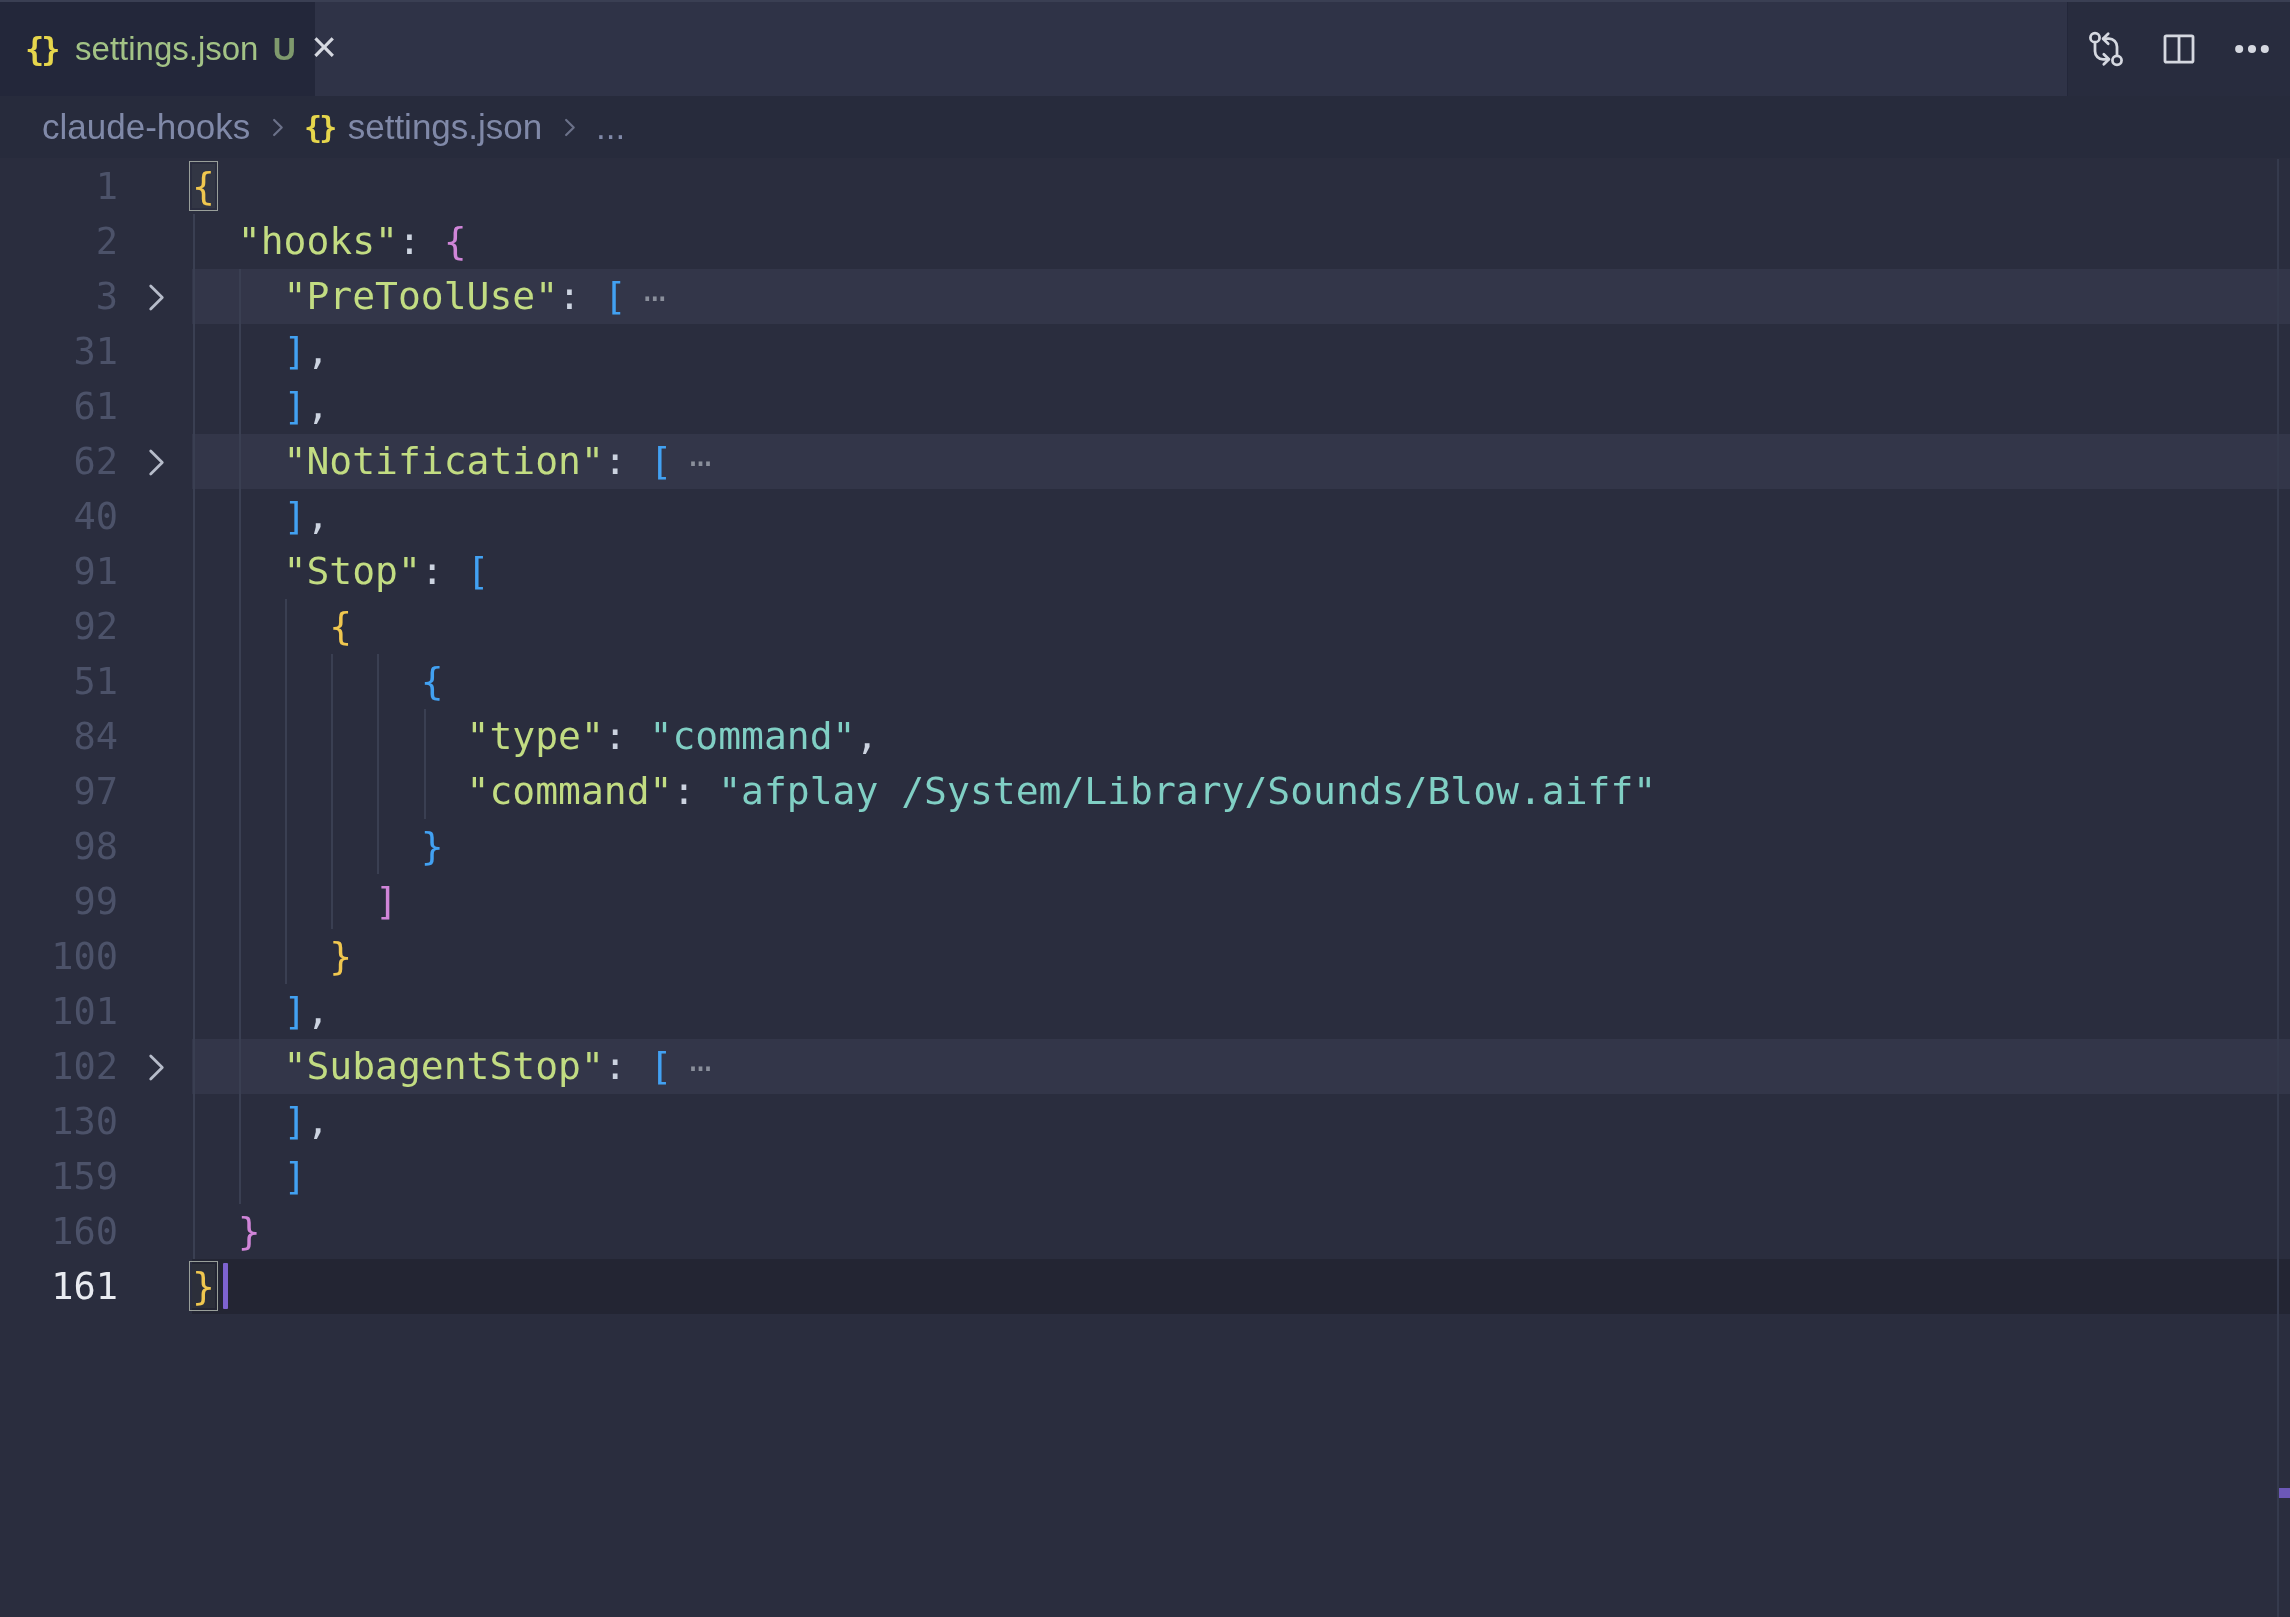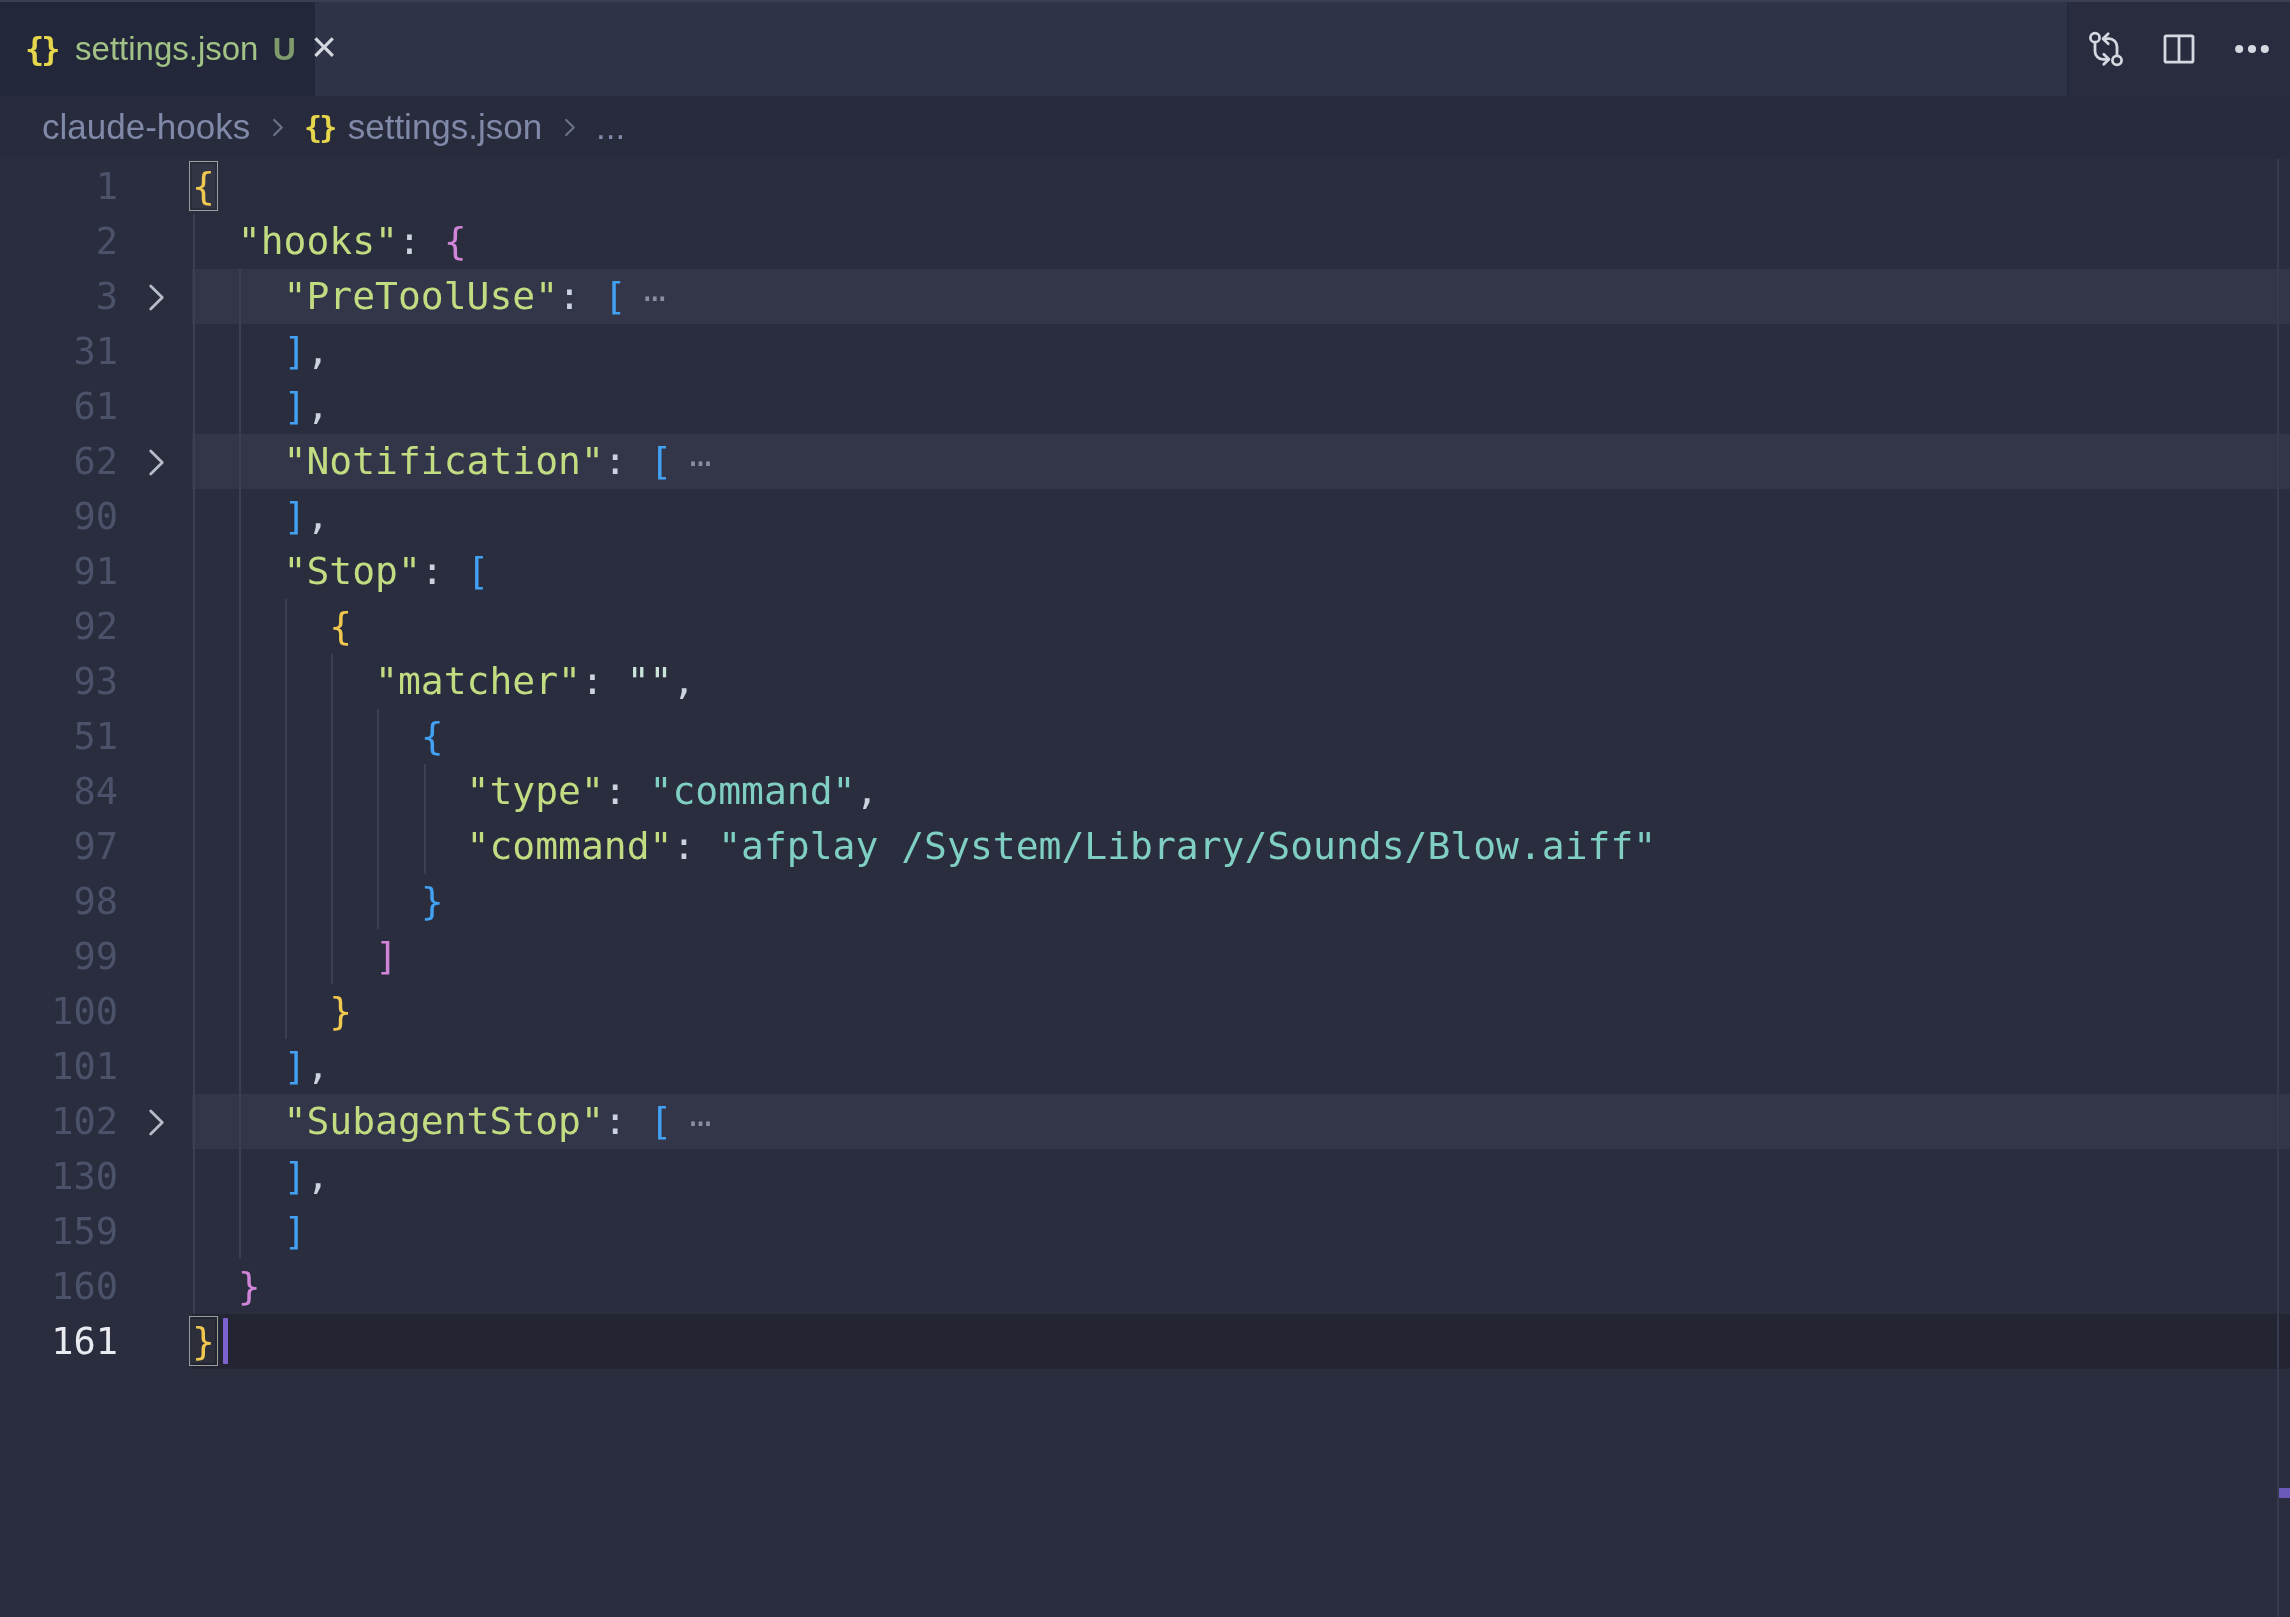--- a/index.html
+++ b/index.html
@@ -168,41 +168,35 @@
           <div class="gutter">
             <div class="lnum">62</div>
             <span class="chev"><svg width="37" height="37" viewBox="0 0 16 16" fill="none" stroke="#b6bcca" stroke-width="1.2" stroke-linecap="round" stroke-linejoin="round">
                 <path d="M5.5 3l5 5-5 5"></path>
               </svg></span>
           </div>
           <div class="content"><div class="guide" style="left: 1px;"></div><div class="guide" style="left: 47px;"></div><span><span class="tk sp">    </span><span class="tk key">"Notification"</span><span class="tk pun">: </span><span class="tk b3">[</span><span class="tk dots">···</span></span></div>
         </div>
         <div class="row">
           <div class="gutter">
-            <div class="lnum">90</div>
+            <div class="lnum">40</div>
           </div>
           <div class="content"><div class="guide" style="left: 1px;"></div><div class="guide" style="left: 47px;"></div><span><span class="tk sp">    </span><span class="tk b3">]</span><span class="tk pun">,</span></span></div>
         </div>
         <div class="row">
           <div class="gutter">
             <div class="lnum">91</div>
           </div>
           <div class="content"><div class="guide" style="left: 1px;"></div><div class="guide" style="left: 47px;"></div><span><span class="tk sp">    </span><span class="tk key">"Stop"</span><span class="tk pun">: </span><span class="tk b3">[</span></span></div>
         </div>
         <div class="row">
           <div class="gutter">
             <div class="lnum">92</div>
           </div>
           <div class="content"><div class="guide" style="left: 1px;"></div><div class="guide" style="left: 47px;"></div><div class="guide" style="left: 93px;"></div><span><span class="tk sp">      </span><span class="tk b1">{</span></span></div>
-        </div>
-        <div class="row">
-          <div class="gutter">
-            <div class="lnum">93</div>
-          </div>
-          <div class="content"><div class="guide" style="left: 1px;"></div><div class="guide" style="left: 47px;"></div><div class="guide" style="left: 93px;"></div><div class="guide" style="left: 139px;"></div><span><span class="tk sp">        </span><span class="tk key">"matcher"</span><span class="tk pun">: </span><span class="tk val2">""</span><span class="tk pun">,</span></span></div>
         </div>
         <div class="row">
           <div class="gutter">
             <div class="lnum">51</div>
           </div>
           <div class="content"><div class="guide" style="left: 1px;"></div><div class="guide" style="left: 47px;"></div><div class="guide" style="left: 93px;"></div><div class="guide" style="left: 139px;"></div><div class="guide" style="left: 185px;"></div><span><span class="tk sp">          </span><span class="tk b3">{</span></span></div>
         </div>
         <div class="row">
           <div class="gutter">
             <div class="lnum">84</div>

